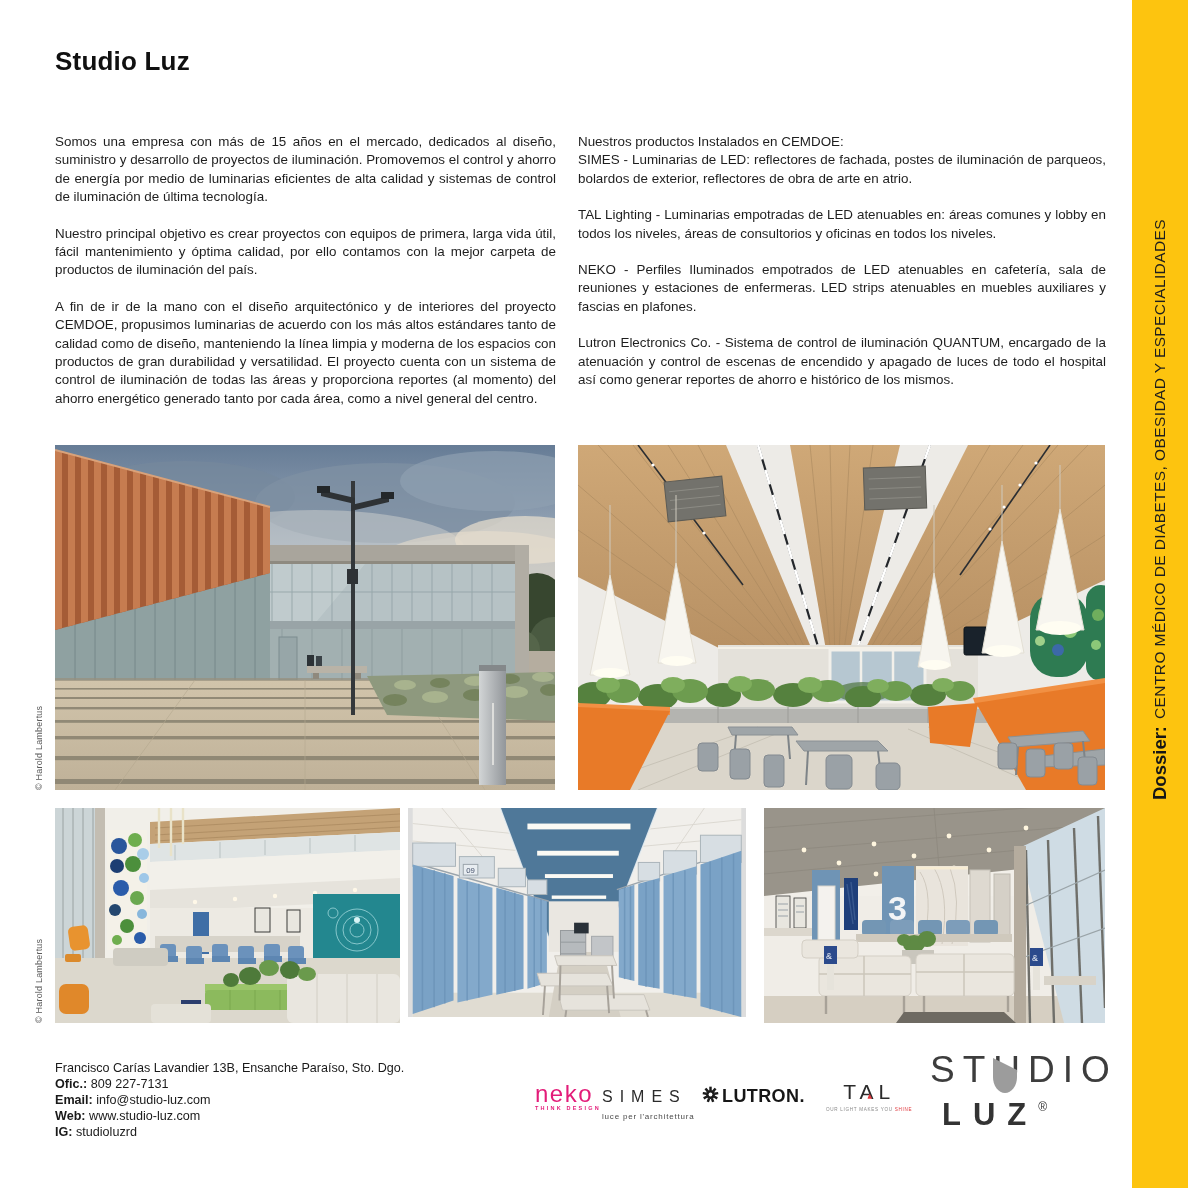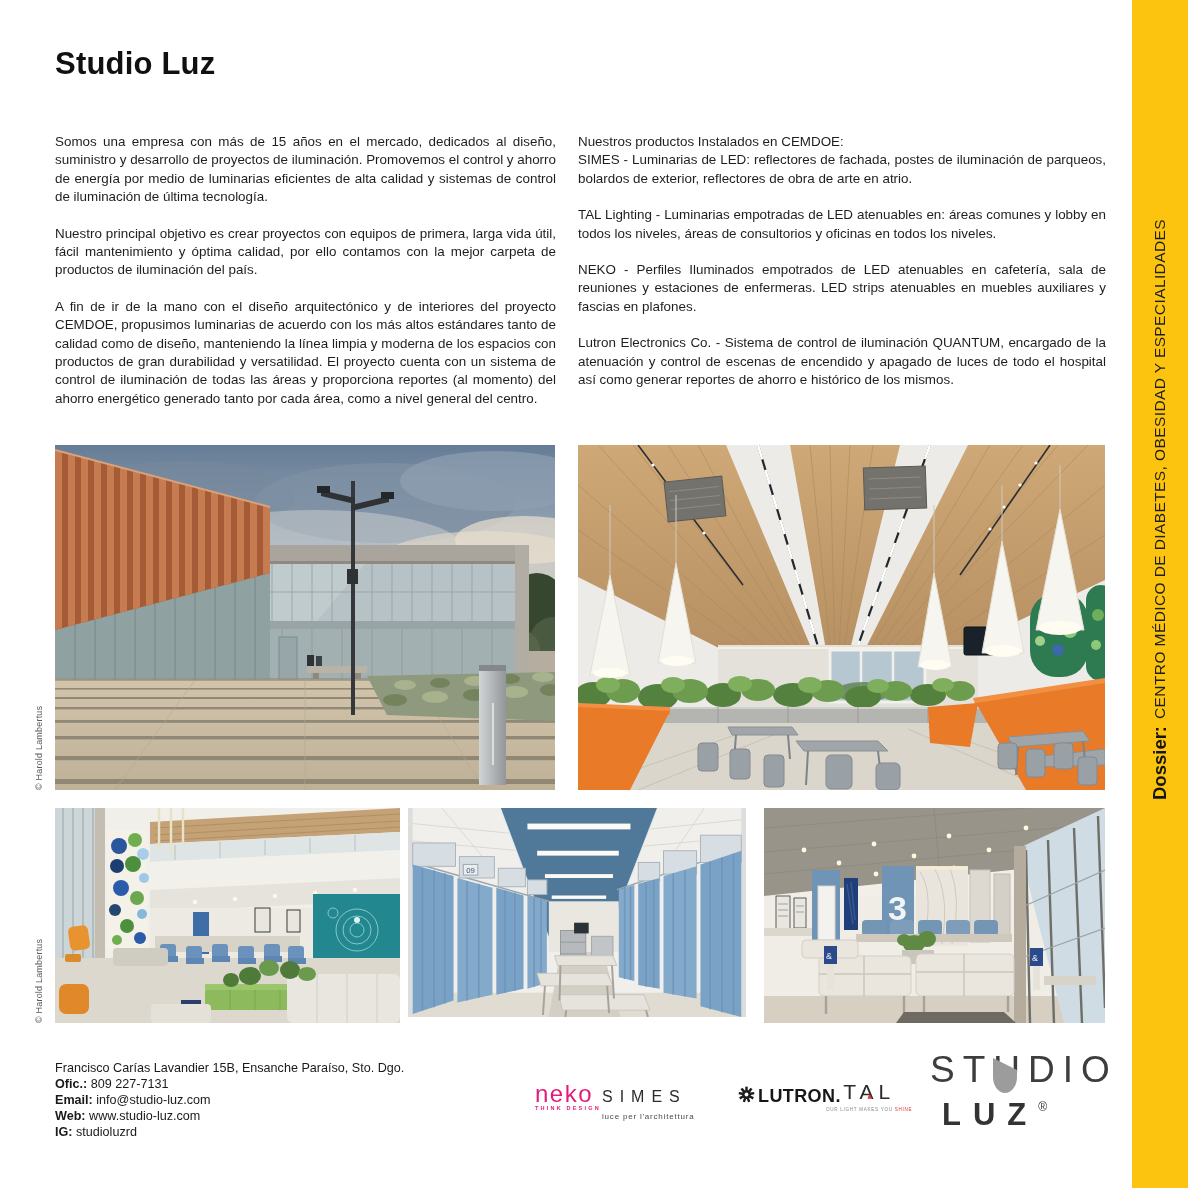--- a/index.html
+++ b/index.html
@@ -1,21 +1,21 @@
 <!DOCTYPE html>
 <html style="--dossier-bg: #FDC40F; --neko: #E31C79; --tal-accent: #E0393E;"><head>
 <meta charset="utf-8">
 <style>
   :root{ --dossier-bg:#FDC40F; --neko:#E31C79; --tal-accent:#E0393E; }
   *{box-sizing:border-box;}
   html,body{margin:0;padding:0;background:#ffffff;}
   body{font-family:"Liberation Sans", sans-serif; color:#1c1c1c;}
   .page{position:relative;width:1188px;height:1188px;background:#fff;overflow:hidden;}
 
-  .title{position:absolute;left:55px;top:46px;font-size:31px;font-weight:bold;letter-spacing:.2px;color:#101010;}
+  .title{position:absolute;left:55px;top:46px;font-size:26px;font-weight:bold;letter-spacing:.2px;color:#101010;}
 
   .col{position:absolute;top:133px;}
   .col-left{left:55px;width:501px;}
   .col-right{left:578px;width:528px;}
   .col p{margin:0 0 18px 0;font-size:13.4px;line-height:18.4px;text-align:justify;color:#1e1e1e;}
   .col p.lead{margin:0;}
 
   .ph{position:absolute;overflow:hidden;background:#ddd;}
   .ph svg{display:block;width:100%;height:100%;}
   .ph1{left:55px;top:445px;width:500px;height:345px;}
@@ -36,21 +36,21 @@
   .contact{position:absolute;left:55px;top:1060px;font-size:12.6px;line-height:16px;color:#1a1a1a;}
   .contact b{font-weight:bold;}
 
   .logo{position:absolute;}
   .logo-neko{left:535px;top:1085px;color:var(--neko);}
   .neko-name{font-size:24px;font-weight:400;letter-spacing:1.5px;line-height:18px;}
   .neko-tag{font-size:5.5px;font-weight:bold;letter-spacing:2.2px;margin-top:2px;}
   .logo-simes{left:602px;top:1088px;color:#2b2b2b;text-align:left;}
   .simes-name{font-size:16px;letter-spacing:7px;font-weight:500;}
   .simes-tag{font-size:8px;letter-spacing:.8px;color:#4a4a4a;margin-top:6px;}
-  .logo-lutron{left:738px;top:1086px;display:flex;align-items:center;color:#161616;}
+  .logo-lutron{left:702px;top:1086px;display:flex;align-items:center;color:#161616;}
   .lutron-name{font-size:18px;font-weight:800;letter-spacing:.4px;margin-left:3px;}
   .logo-tal{left:826px;top:1080px;color:#2b2b2b;text-align:center;}
   .tal-name{font-size:21px;letter-spacing:5px;font-weight:500;line-height:24px;}
   .tal-a{position:relative;}
   .tal-dot{position:absolute;left:54%;top:60%;width:5px;height:5px;background:var(--tal-accent);transform:translateX(-50%);clip-path:polygon(50% 0,100% 100%,0 100%);}
   .tal-tag{font-size:4.6px;letter-spacing:.7px;color:#8a8a8a;margin-top:3px;white-space:nowrap;}
   .tal-tag .shine{color:var(--tal-accent);}
 
   .logo-studioluz{left:930px;top:1050px;width:180px;color:#3d3d3d;}
   .sl-line1{font-size:37px;font-weight:300;letter-spacing:8px;position:relative;line-height:40px;}
@@ -745,21 +745,21 @@
   <div class="credit credit1">© Harold Lambertus</div>
   <div class="credit credit2">© Harold Lambertus</div>
 
   <div class="sidebar"></div>
   <div class="dossier-rot">
     <span class="dossier-bold">Dossier:</span>
     <span class="dossier-rest">CENTRO MÉDICO DE DIABETES, OBESIDAD Y ESPECIALIDADES</span>
   </div>
 
   <div class="contact">
-    <div>Francisco Carías Lavandier 15B, Ensanche Paraíso, Sto. Dgo.</div>
+    <div>Francisco Carías Lavandier 13B, Ensanche Paraíso, Sto. Dgo.</div>
     <div><b>Ofic.:</b> <span>809 227-7131</span></div>
     <div><b>Email:</b> <span>info@studio-luz.com</span></div>
     <div><b>Web:</b> <span>www.studio-luz.com</span></div>
     <div><b>IG:</b> <span>studioluzrd</span></div>
   </div>
 
   <div class="logo logo-neko">
     <div class="neko-name">neko</div>
     <div class="neko-tag">THINK DESIGN</div>
   </div>

